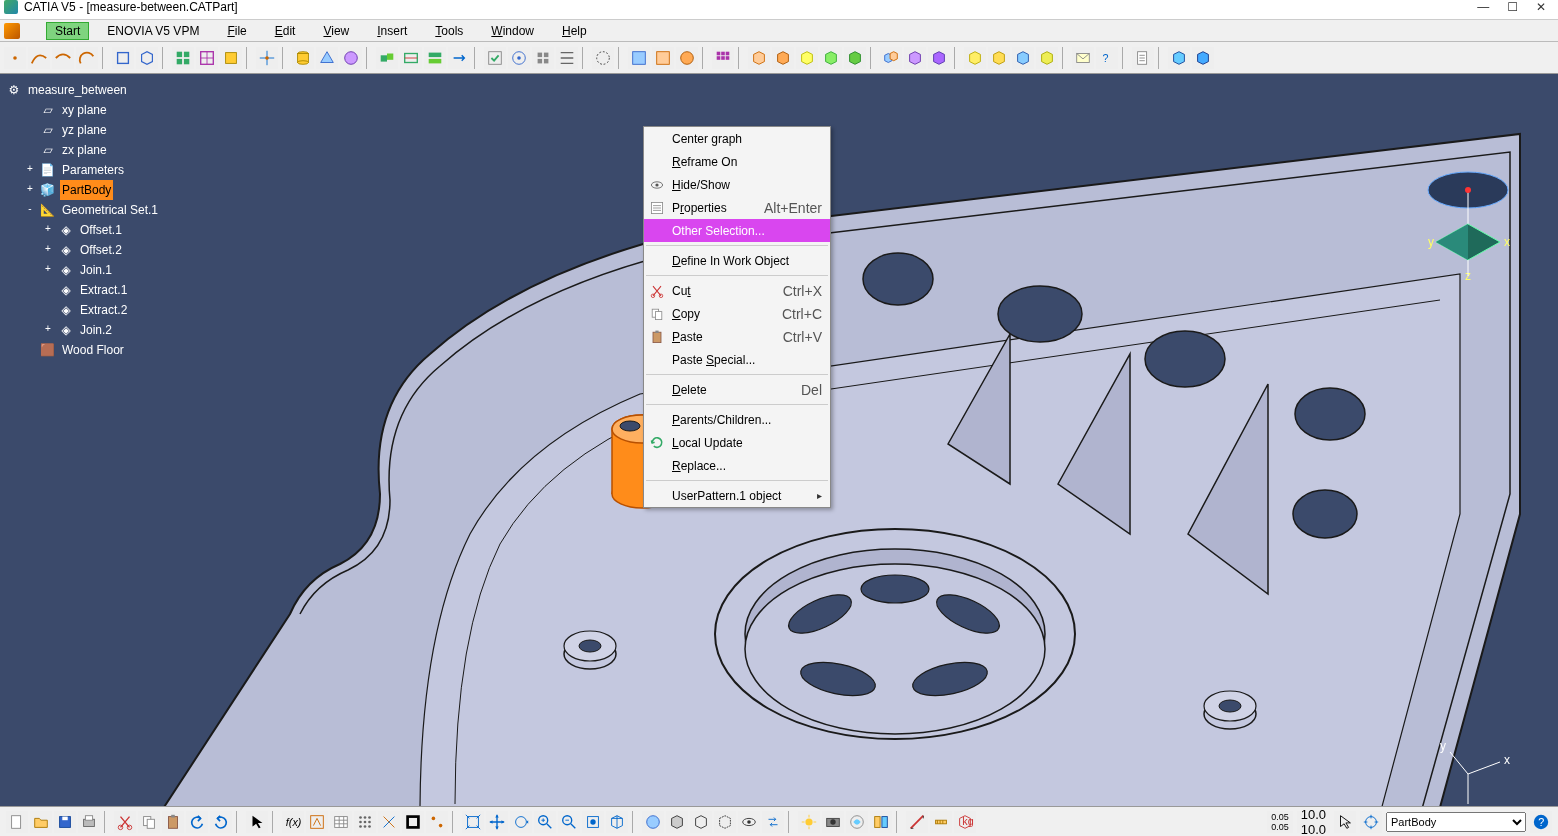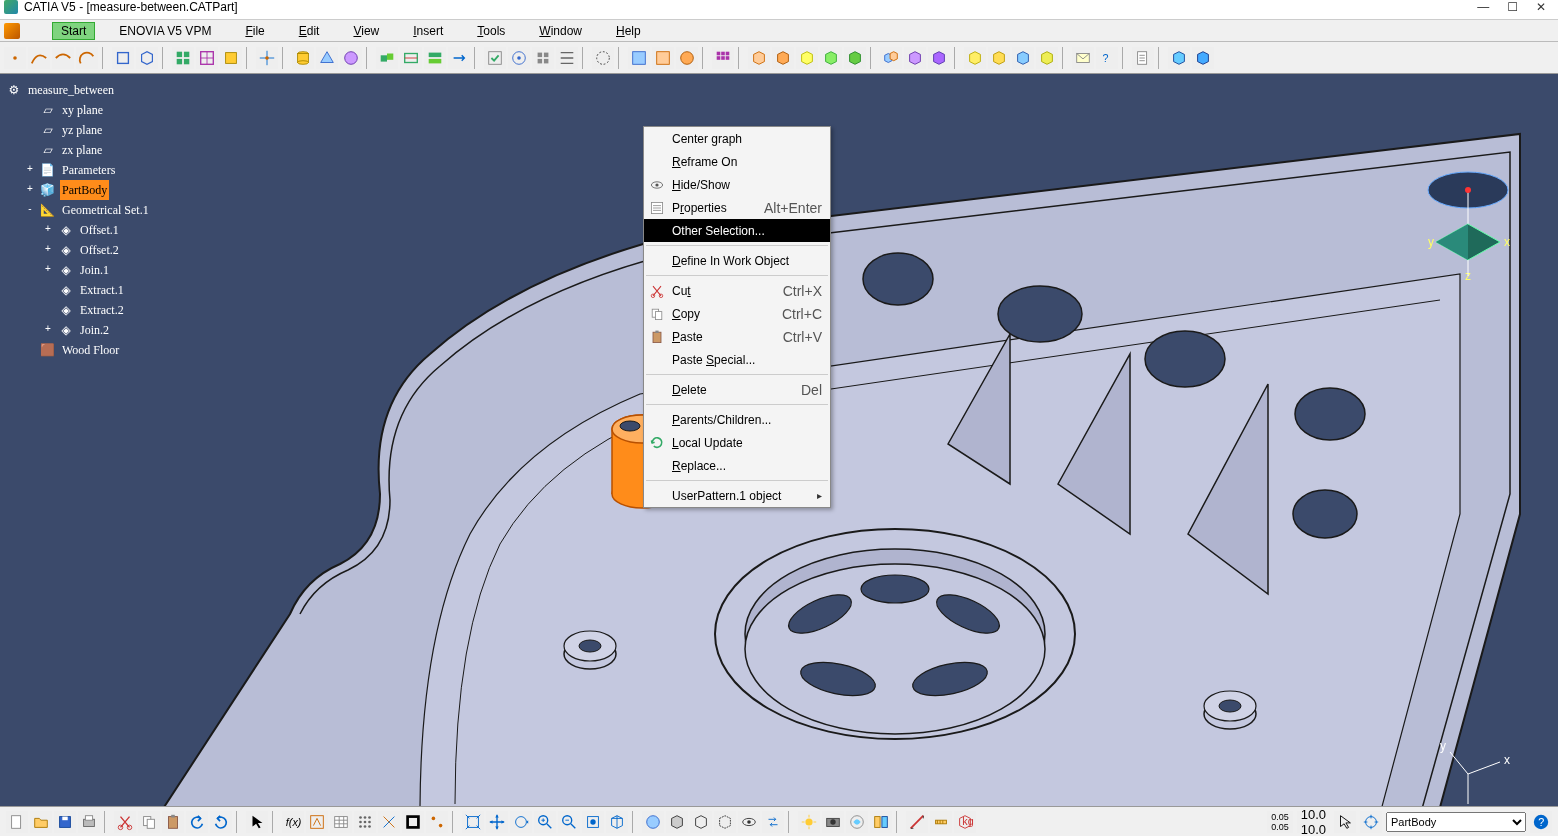--- a/index.html
+++ b/index.html
@@ -5,49 +5,49 @@
 * { margin: 0; padding: 0; box-sizing: border-box; font-family: "Segoe UI", Tahoma, sans-serif; font-size: 12px; user-select: none; }
 html, body { width: 100%; height: 100%; overflow: hidden; }
 
 
 .titlebar { height: 20px; background: #fff; display: flex; align-items: flex-start; padding: 0 4px; border-bottom: 1px solid #ccc; }
 .titlebar .app-icon { width: 14px; height: 14px; background: linear-gradient(135deg,#4a6,#28a); margin-right: 6px; border-radius: 2px; }
 .titlebar .title { flex: 1; color: #000; }
 .titlebar .win-controls { display:flex; gap:18px; padding-right:8px; color:#333; }
 
 
-.menubar { height: 22px; background: #f0f0f0; display:flex; align-items:center; padding:0 4px; border-bottom:1px solid #bbb; gap:14px; }
+.menubar { height: 22px; background: #f0f0f0; display:flex; align-items:center; padding:0 4px; border-bottom:1px solid #bbb; gap:8px; }
 .menubar .mitem { padding: 2px 10px; color:#000; cursor:default; }
 .menubar .mitem u { text-decoration: underline; }
 .menubar .start { background:#7fd47f; border:1px solid #3a3; color:#000; padding:1px 8px; margin-left:18px; }
 .menubar .app-icon { width:16px; height:16px; background:linear-gradient(135deg,#f90,#b50); border-radius:2px; }
 
 
 .top-toolbar { height:32px; background:#f0f0f0; border-bottom:1px solid #999; display:flex; align-items:center; padding:0 4px; gap:2px; overflow:hidden; }
 .tbtn { width:22px; height:22px; display:flex; align-items:center; justify-content:center; background:#eee; border:1px solid transparent; position:relative; }
 .tbtn svg { width:18px; height:18px; }
 .tsep { width:6px; height:22px; border-left:1px solid #aaa; margin:0 2px; }
 
 
 .workspace { position:absolute; top:74px; left:0; right:0; bottom:30px; background:#3b4a6b; overflow:hidden; }
 
 
 .tree { position:absolute; top:6px; left:6px; color:#fff; font-size:12px; line-height:20px; }
 .tree .node { display:flex; align-items:center; gap:4px; height:20px; padding-left:0; position:relative; white-space:nowrap; }
 .tree .node .exp { width:12px; height:12px; color:#fff; text-align:center; line-height:10px; font-size:10px; }
 .tree .node .ic { width:16px; height:16px; display:flex; align-items:center; justify-content:center; }
-.tree .node .lbl { padding:0 2px;font-family:Liberation Serif, serif; }
+.tree .node .lbl { padding:0 2px; }
 .tree .node.sel .lbl { background:#ff8c1a; color:#000; }
 .tree .indent1 { padding-left:18px; }
 .tree .indent2 { padding-left:36px; }
 
 
 .ctx { position:absolute; top:52px; left:643px; width:188px; background:#f4f4f4; border:1px solid #888; box-shadow:2px 2px 4px rgba(0,0,0,.3); z-index:50; }
 .ctx .row { height:23px; display:flex; align-items:center; position:relative; padding-left:28px; padding-right:8px; color:#000; cursor:default; }
-.ctx .row.sel { background:#000000; color:#fff; }
+.ctx .row.sel { background:#d946ef; color:#fff; }
 .ctx .row .ic { position:absolute; left:4px; top:3px; width:18px; height:18px; display:flex; align-items:center; justify-content:center; }
 .ctx .row .sc { margin-left:auto; color:#555; font-size:14px; }
 .ctx .row .arrow { margin-left:auto; font-size:10px; color:#333; }
 .ctx .sep { height:1px; background:#ccc; margin:3px 2px; }
 
 
 .model { position:absolute; inset:0; }
 
 
 .compass { position:absolute; top:90px; right:40px; }

